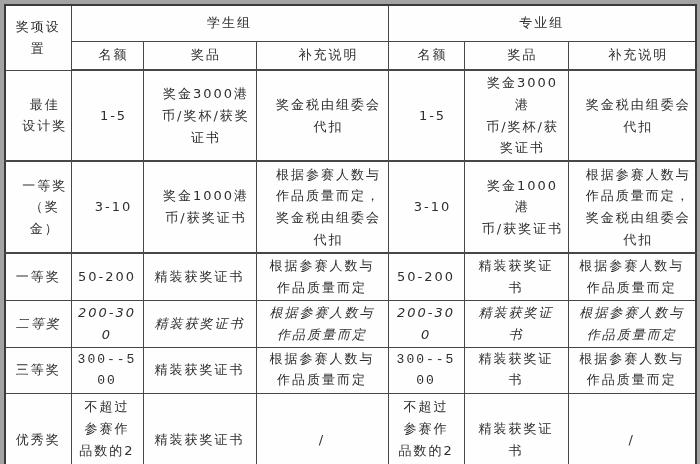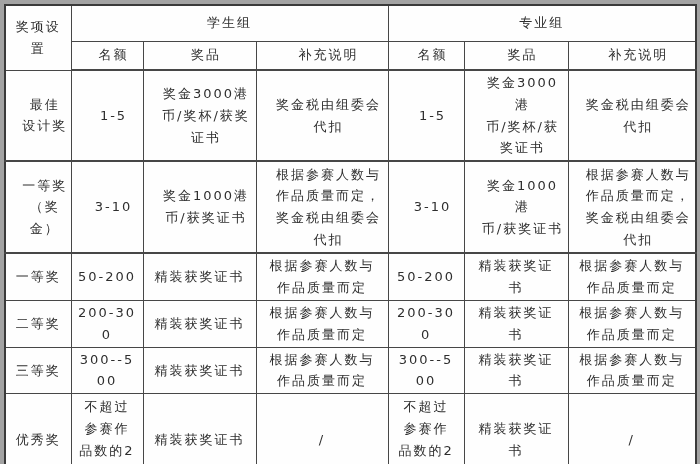--- a/index.html
+++ b/index.html
@@ -40,22 +40,22 @@
     white-space: pre-line;
     padding: 1px 3px;
     overflow: hidden;
   }
   tr.hb2 > th, tr.hb2 > td { border-bottom-width: 2px; padding-left: 16px; }
   tr.r-g1 { height: 36px; }
   tr.r-g2 { height: 29px; }
   tr.r-0  { height: 64px; }
   tr.r-1  { height: 92px; }
   tr.r-2  { height: 43px; }
-  tr.r-3  { height: 45px; }
-  tr.r-4  { height: 45px; }
+  tr.r-3  { height: 45px; font-style: italic; }
+  tr.r-4  { height: 45px; font-family: Liberation Mono, monospace; }
   tr.r-5  { height: 92px; }
 </style>
 </head>
 <body>
 
 <div class="page">
   <table class="award-table">
     <colgroup>
       <col style="width:66px">
       <col style="width:72px">

